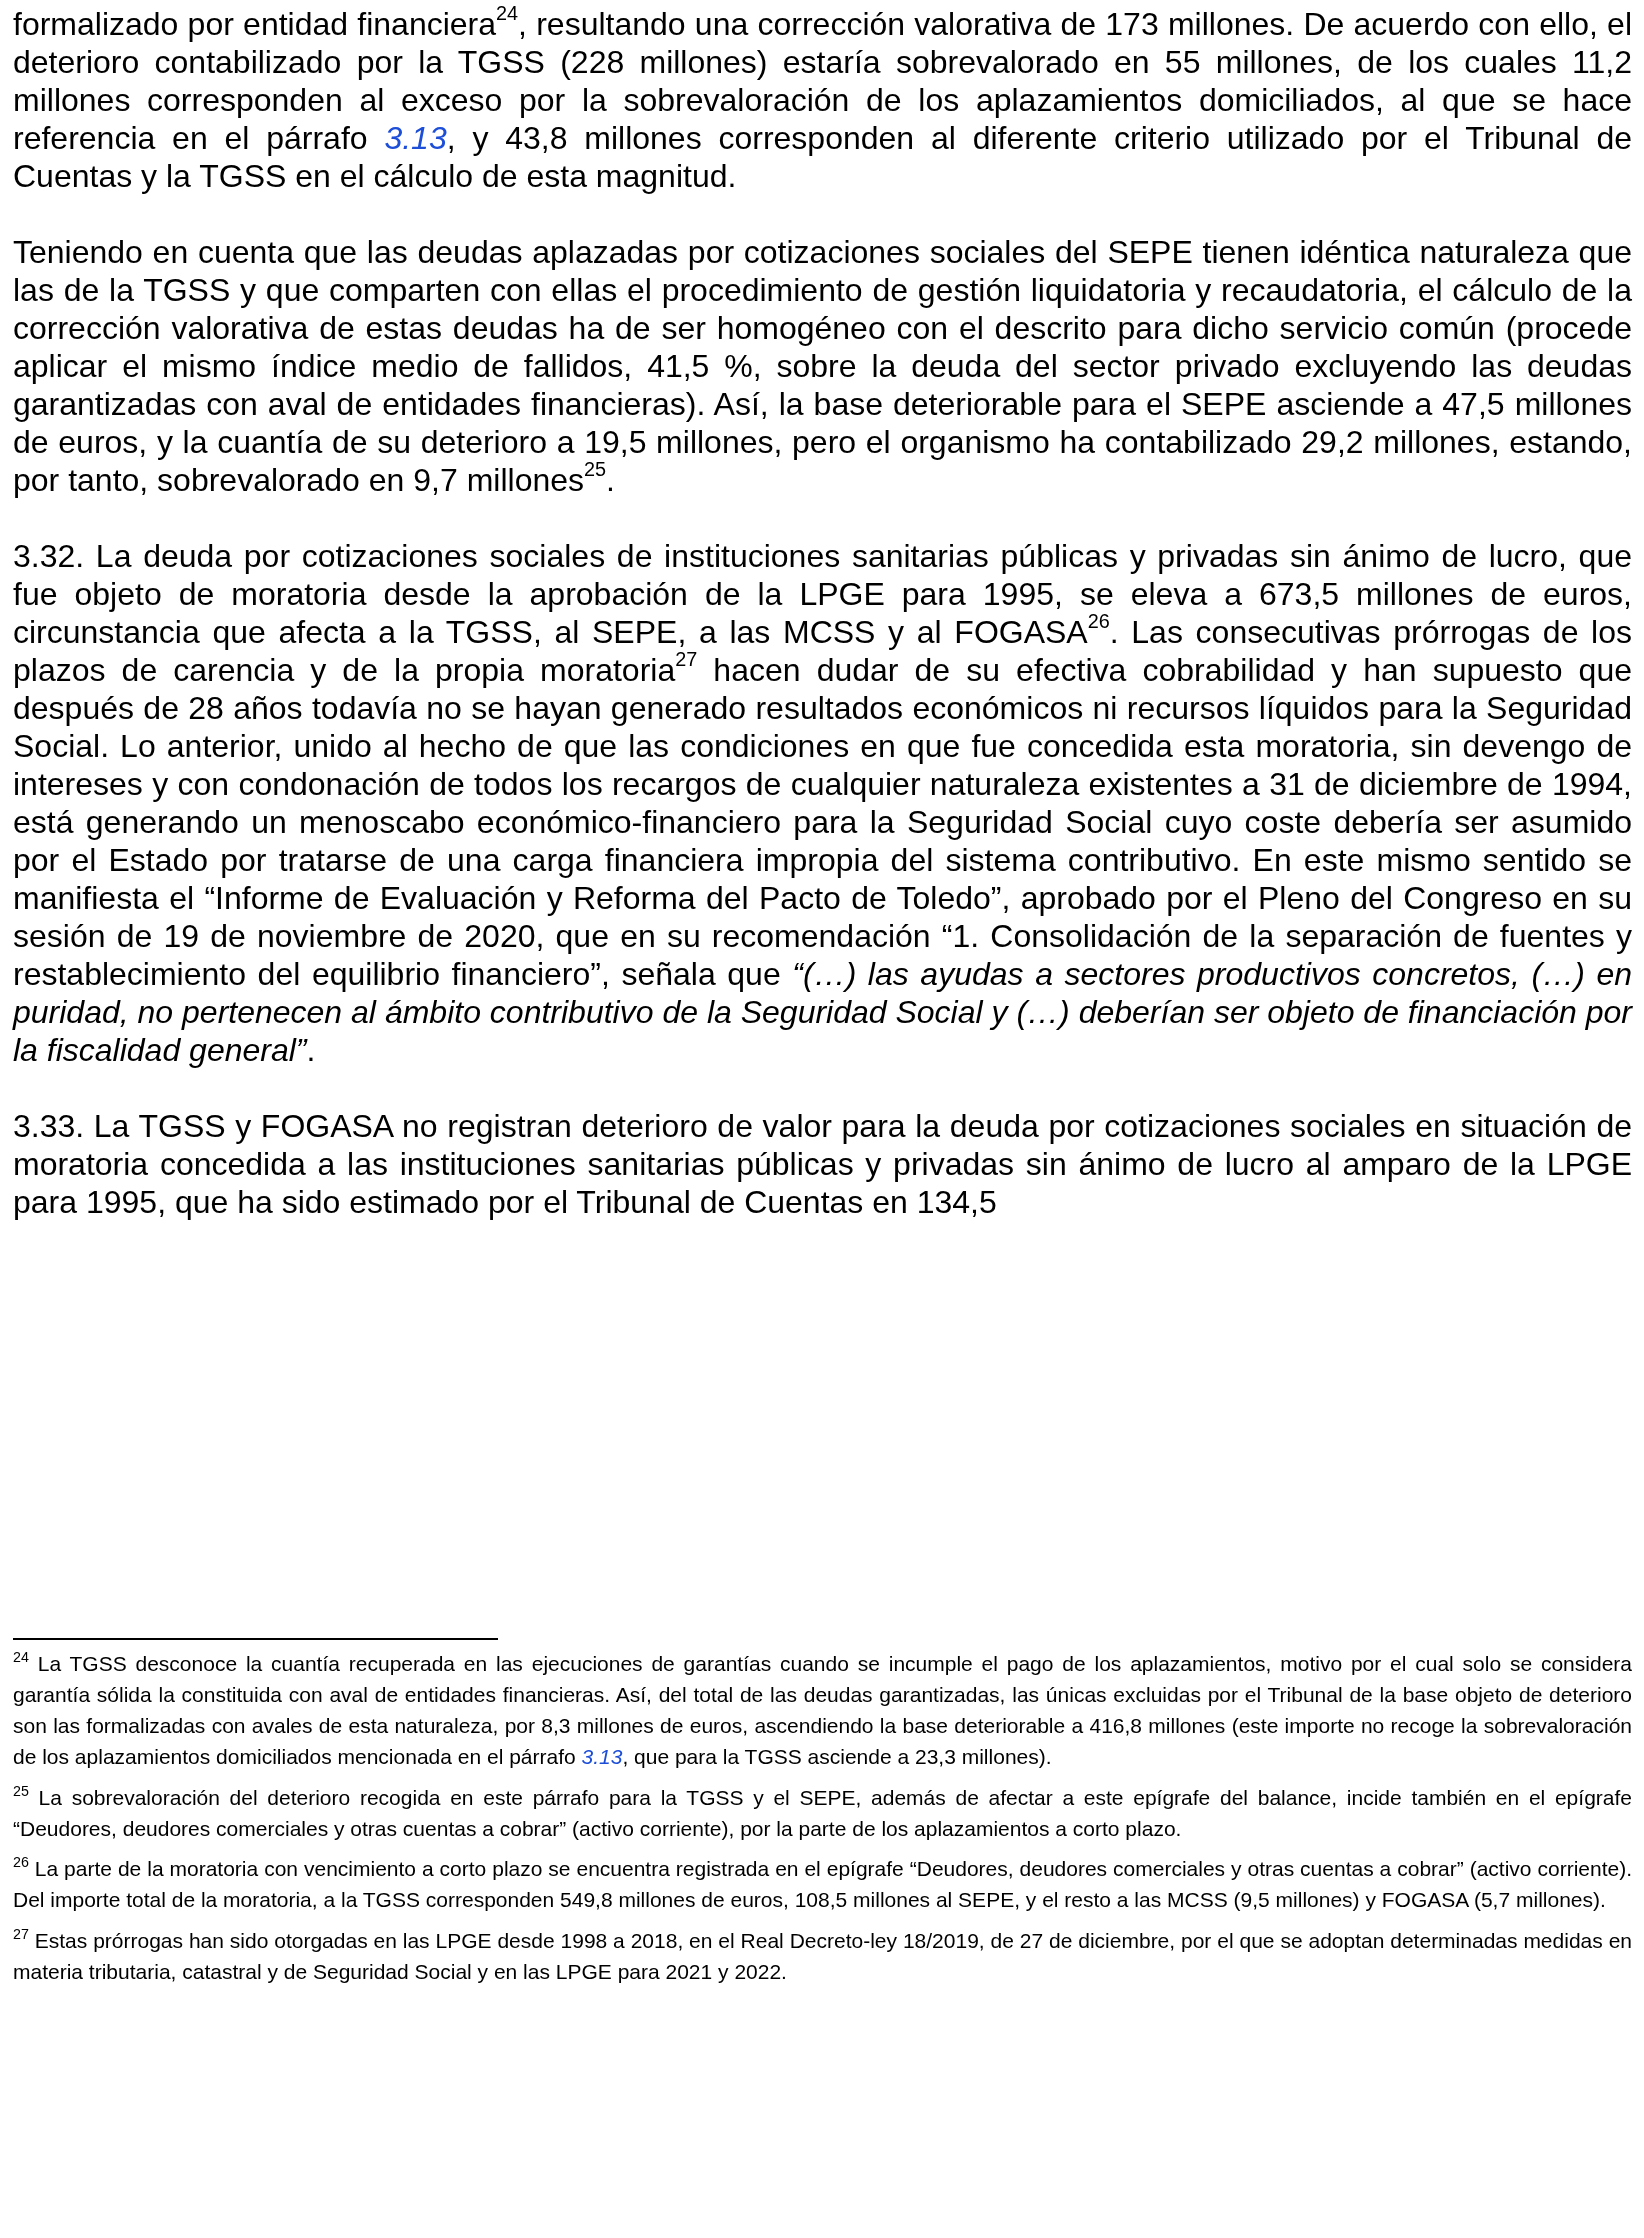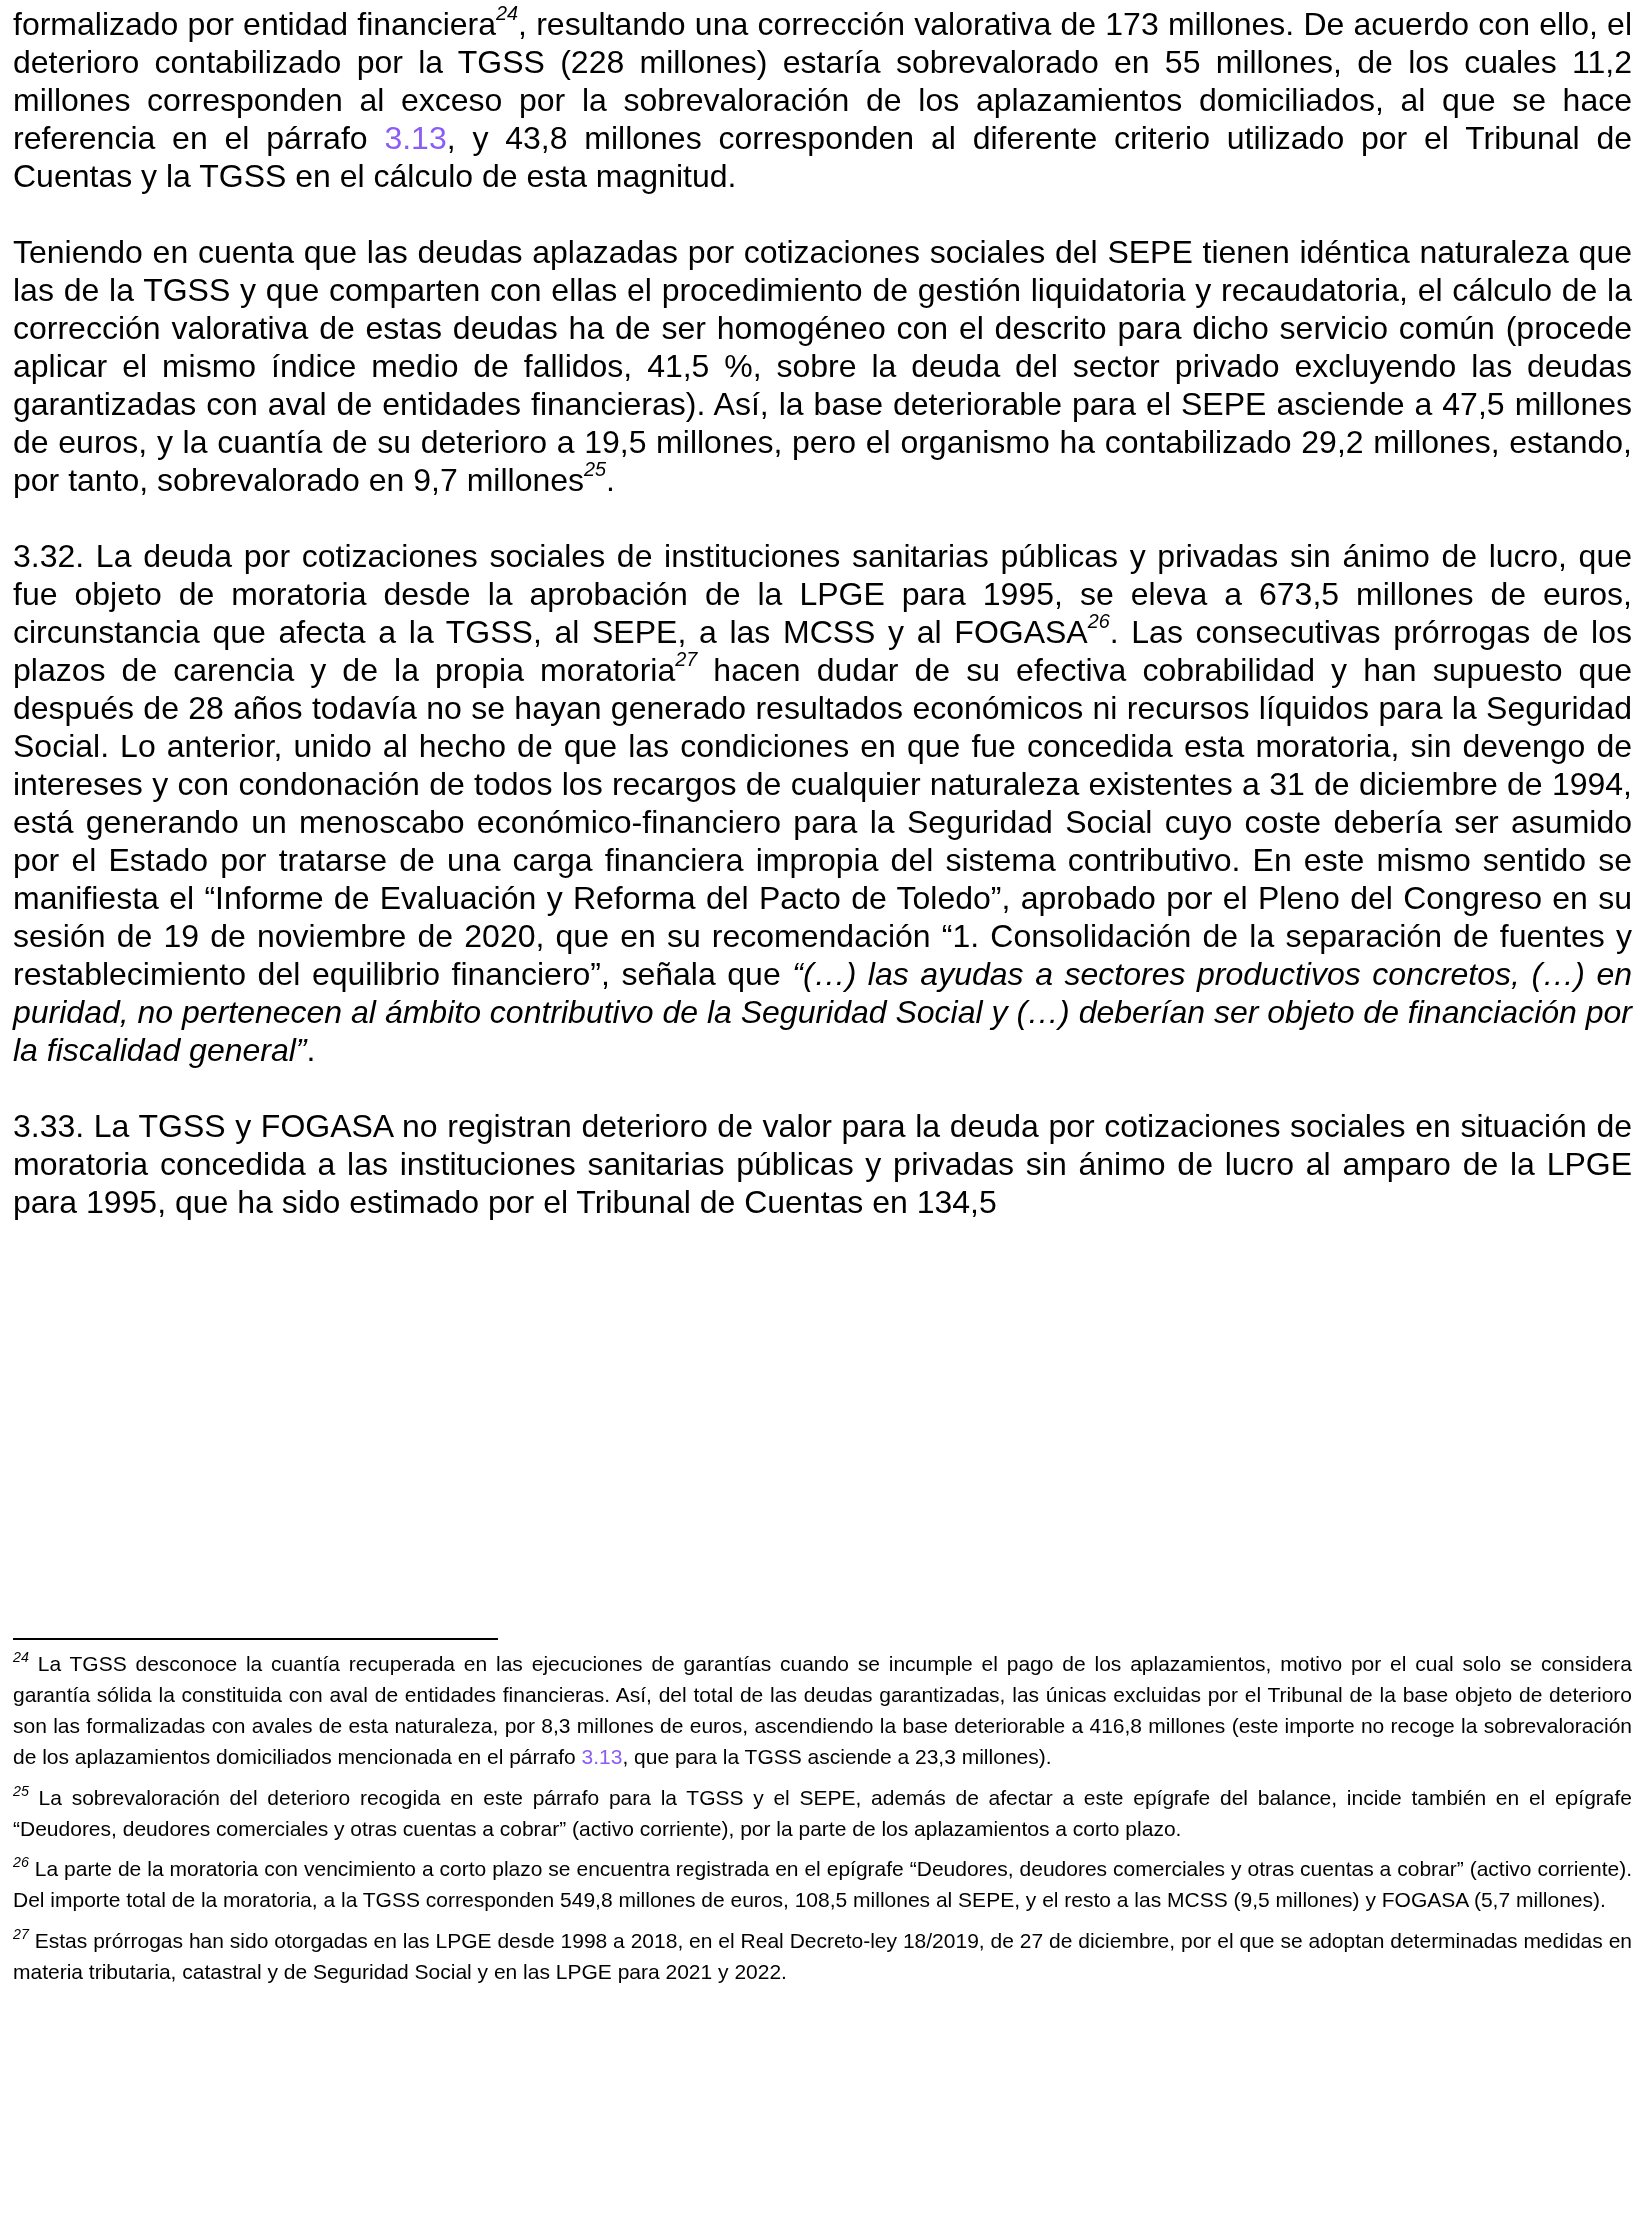--- a/index.html
+++ b/index.html
@@ -3,22 +3,22 @@
 <meta charset="utf-8">
 <style>
   html, body { margin: 0; padding: 0; background: #ffffff; }
   body { width: 1645px; height: 2239px; position: relative; overflow: hidden;
          font-family: "Liberation Sans", "DejaVu Sans", sans-serif; color: #000; }
   .body-text { position: absolute; left: 13px; top: 4.8px; width: 1619px; }
   .para { font-size: 32px; line-height: 38px; text-align: justify; margin: 0 0 38px 0; }
   .para:last-child { margin-bottom: 8px; }
   .para-num { font-weight: normal; }
   .ital { font-style: italic; }
-  .link { color: #8b5cf6; text-decoration: none; }
-  sup { font-size: 0.62em; line-height: 0; vertical-align: 0.75em; font-style: italic; }
+  .link { color: #1d4ed8; text-decoration: none; font-style: italic; }
+  sup { font-size: 0.62em; line-height: 0; vertical-align: 0.75em; }
   .separator { position: absolute; left: 13px; top: 1638px; width: 485px; height: 0; border-top: 2.4px solid #000; }
   .footnotes { position: absolute; left: 13px; top: 1648px; width: 1619px; }
   .fn { font-size: 21px; line-height: 31px; text-align: justify; margin: 0 0 9.7px 0; }
   .fn sup { font-size: 0.68em; vertical-align: 0.6em; }
 </style>
 </head>
 <body>
 
 <div class="body-text">
 

